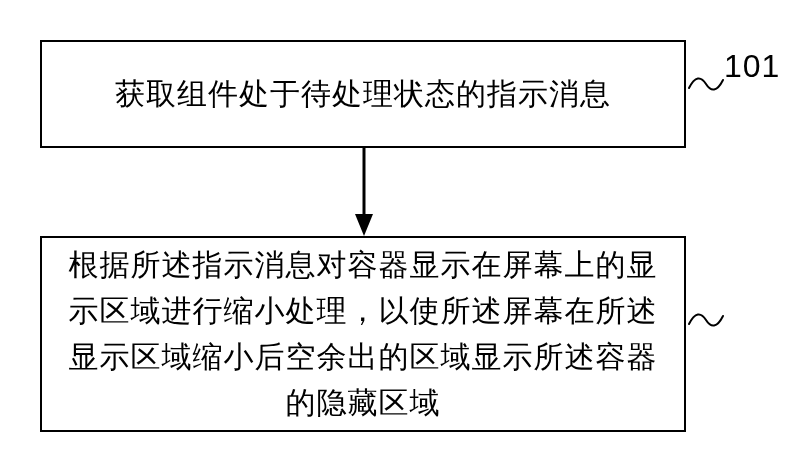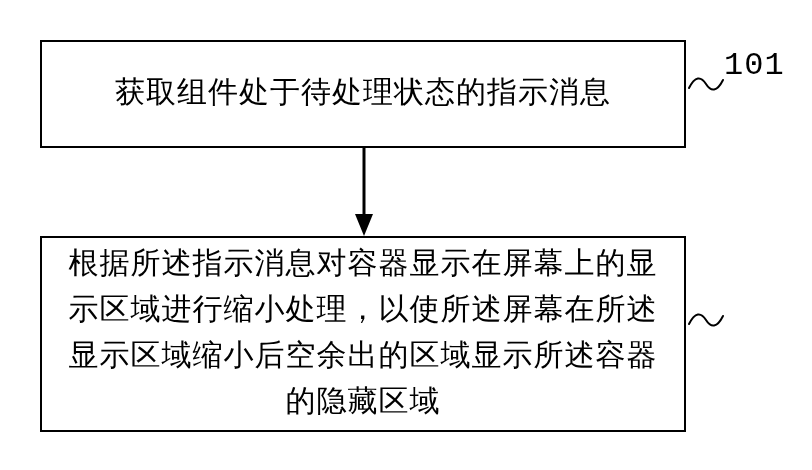--- a/index.html
+++ b/index.html
@@ -5,21 +5,21 @@
   html, body {
     margin: 0;
     padding: 0;
     background: #ffffff;
   }
   .canvas {
     position: relative;
     width: 812px;
     height: 470px;
     background: #ffffff;
-    font-family: Liberation Mono, monospace;
+    font-family: Liberation Sans, sans-serif;
     color: #000000;
     overflow: hidden;
   }
   .flow-box {
     position: absolute;
     left: 40px;
     width: 646px;
     border: 2px solid #000000;
     background: #ffffff;
     box-sizing: border-box;

